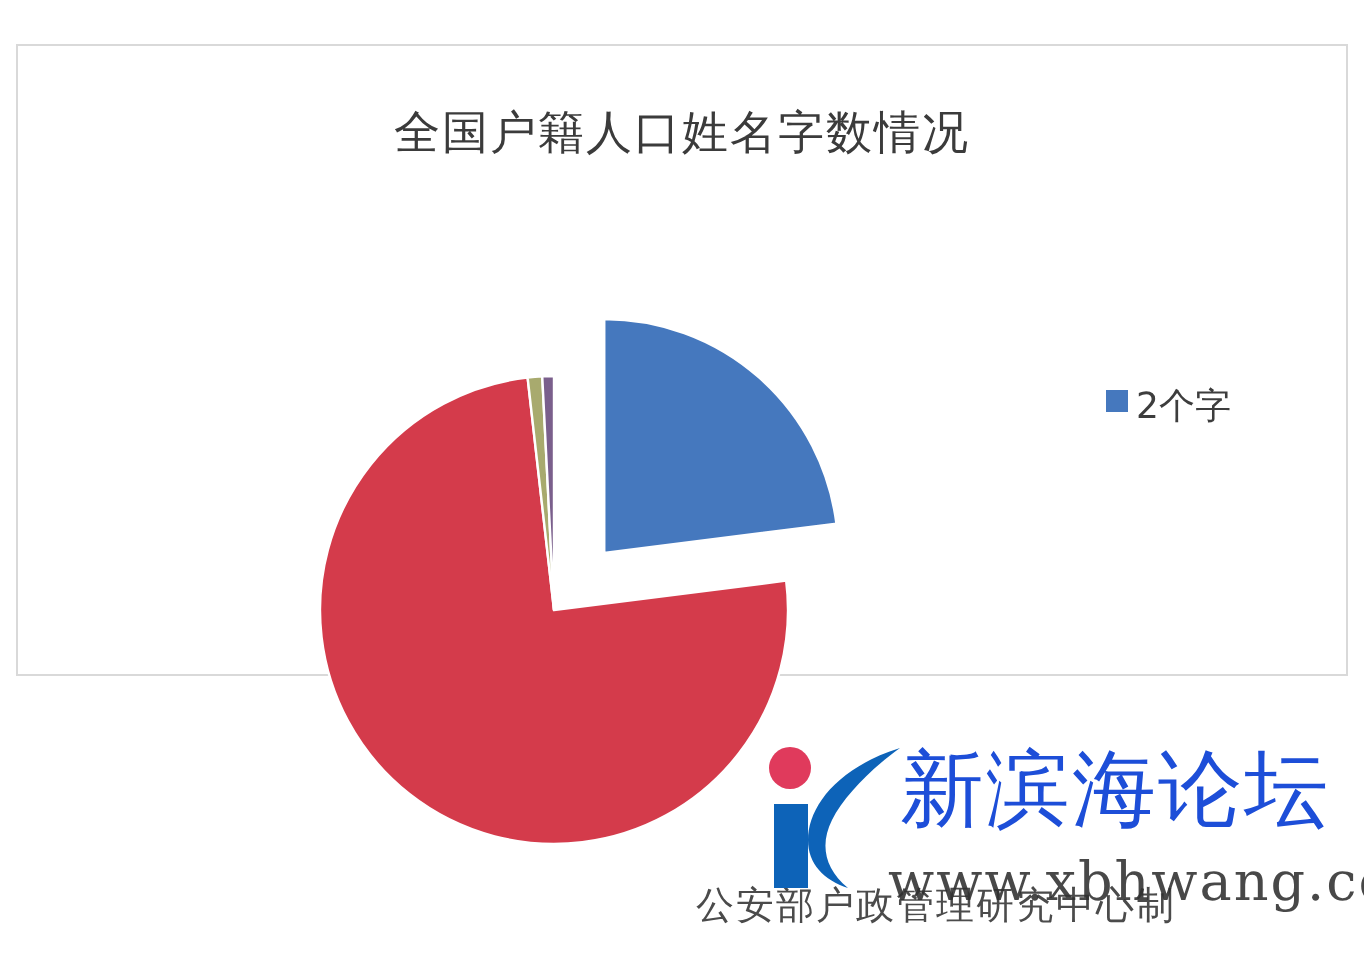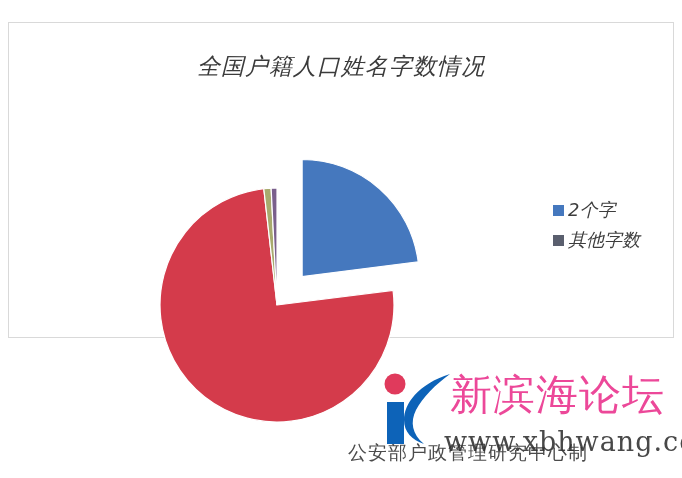--- a/index.html
+++ b/index.html
@@ -18,21 +18,20 @@
   
   #chart-frame {
     position: absolute;
     left: 8px;
     top: 22px;
     width: 666px;
     height: 316px;
     border: 1px solid #d9d9d9;
     background: #ffffff;
     box-sizing: border-box;
-    font-style: italic;
   }
 
   
   #chart-title {
     position: absolute;
     left: 0;
     top: 28px;
     width: 100%;
     text-align: center;
     font-size: 23px;
@@ -61,21 +60,21 @@
 
   
   #legend {
     position: absolute;
     left: 544px;
     top: 172px;
     width: 120px;
   }
   .legend-row {
     display: flex;
-    align-items: center;
+    align-items: flex-start;
     height: 30px;
     white-space: nowrap;
   }
   .legend-swatch {
     width: 11px;
     height: 11px;
     margin-right: 4px;
     flex: 0 0 auto;
     display: inline-block;
   }
@@ -114,21 +113,21 @@
     top: 0;
     width: 74px;
     height: 72px;
   }
   #wm-brand {
     position: absolute;
     left: 72px;
     top: 2px;
     font-size: 42px;
     line-height: 1;
-    color: #ec4899;
+    color: #1d4ed8;
     letter-spacing: 1px;
     white-space: nowrap;
     font-family: "DejaVu Sans", "Liberation Sans", sans-serif;
   }
   #wm-url {
     position: absolute;
     left: 66px;
     top: 56px;
     font-size: 27px;
     line-height: 1;
@@ -158,24 +157,20 @@
         </g>
     </svg>
 
   </div>
 
   <div id="legend">
     <div class="legend-row">
       <span class="legend-swatch" style="background: rgb(69, 120, 190);"></span>
       <span class="legend-label">2个字</span>
     </div>
-    <div class="legend-row">
-      <span class="legend-swatch" style="background: rgb(90, 95, 110);"></span>
-      <span class="legend-label">其他字数</span>
-    </div>
   </div>
 
 </div>
 
 <div id="source-note">公安部户政管理研究中心制</div>
 
 <div id="watermark">
   <svg id="wm-logo" viewBox="0 0 74 72">
     <circle id="wm-dot" cx="17" cy="12" r="10.5" fill="#e03a5c"></circle>
     <path id="wm-stem" d="M9 30 L26 30 L26 72 L9 72 Z" fill="#0d63b8"></path>

